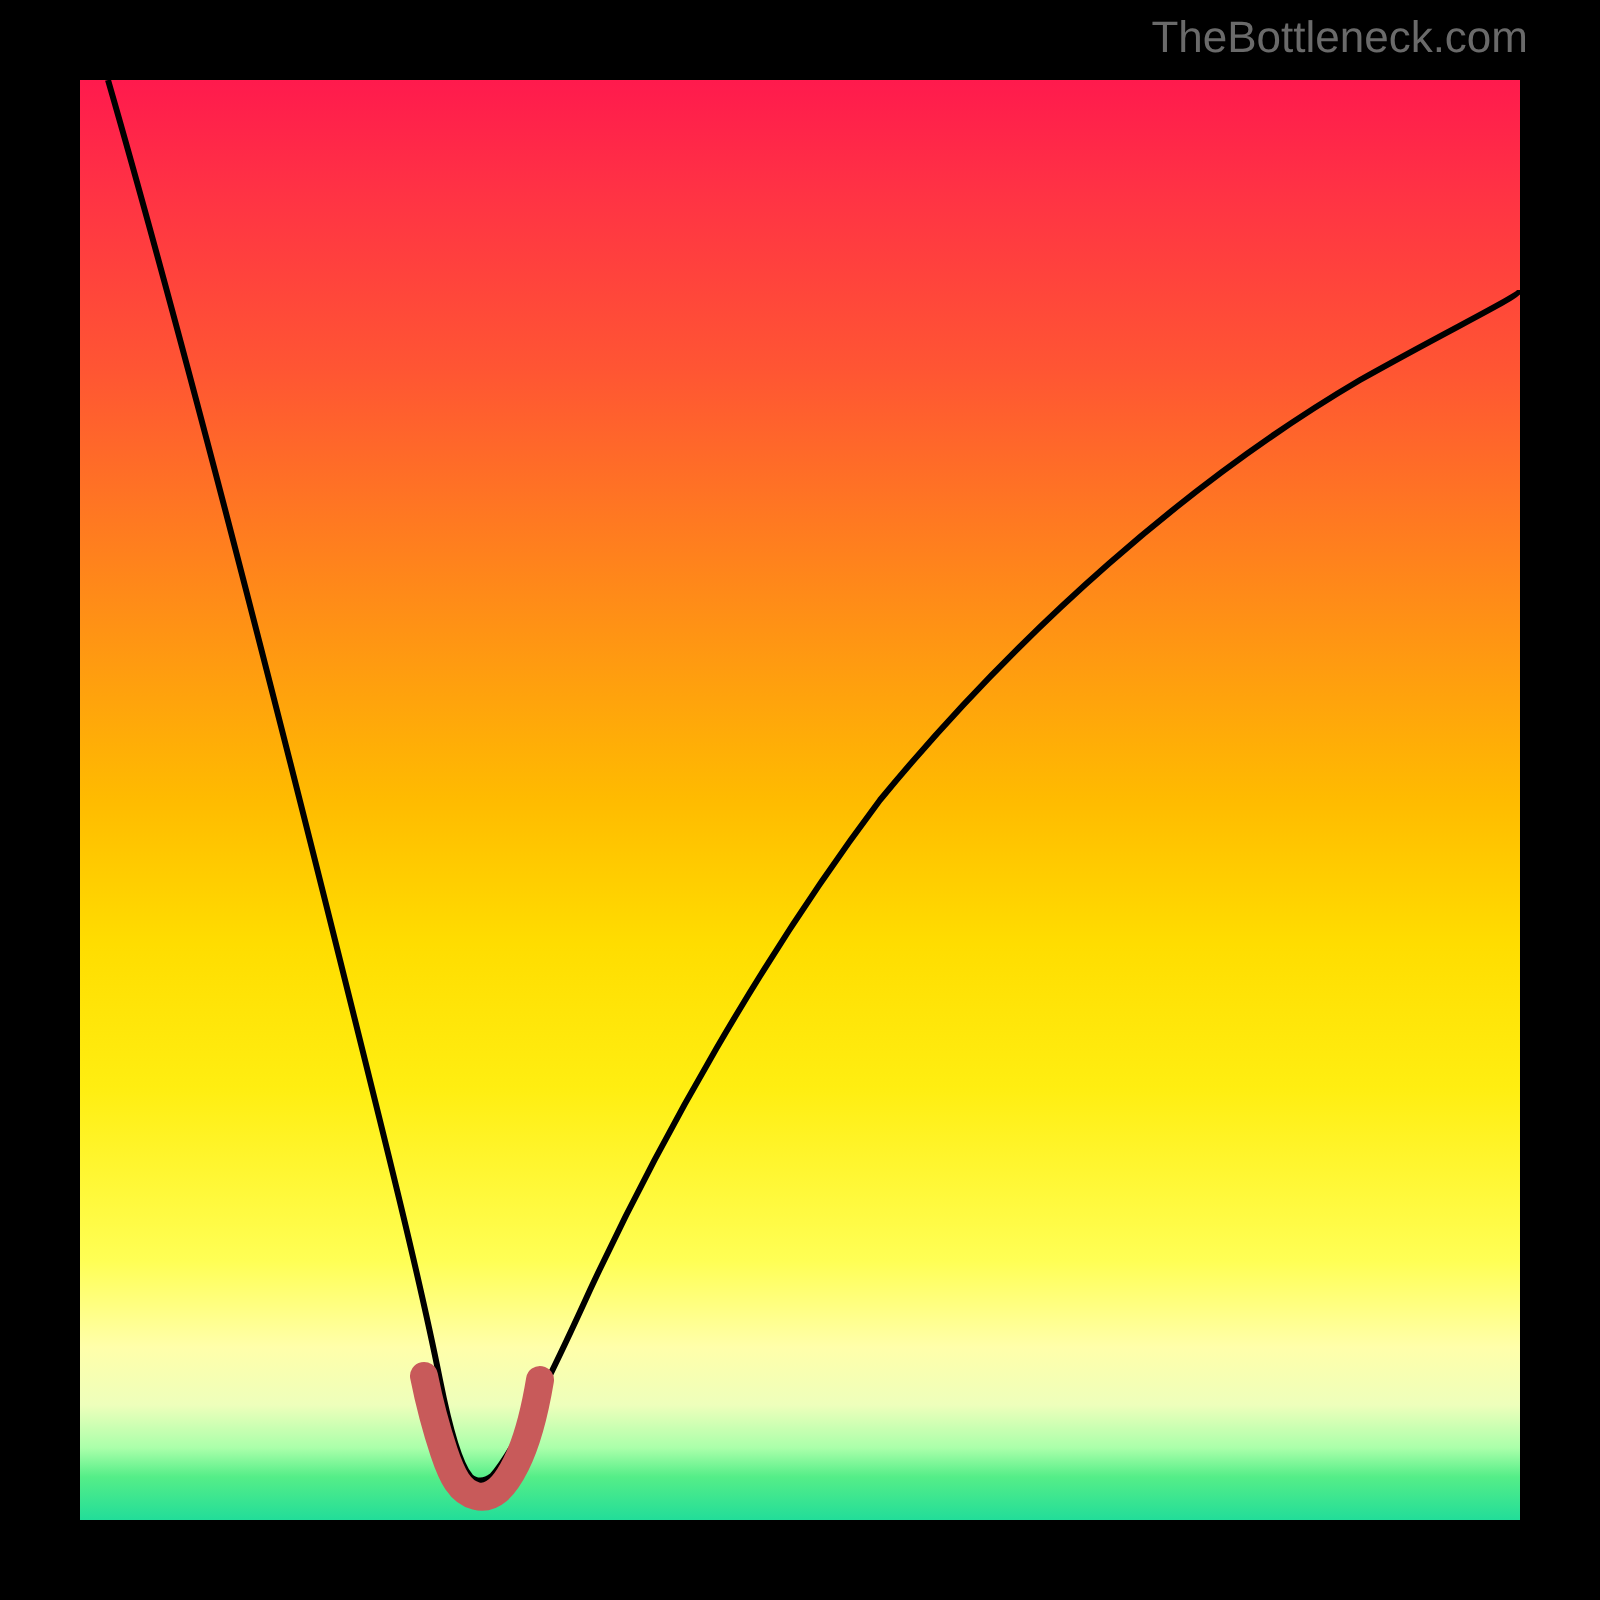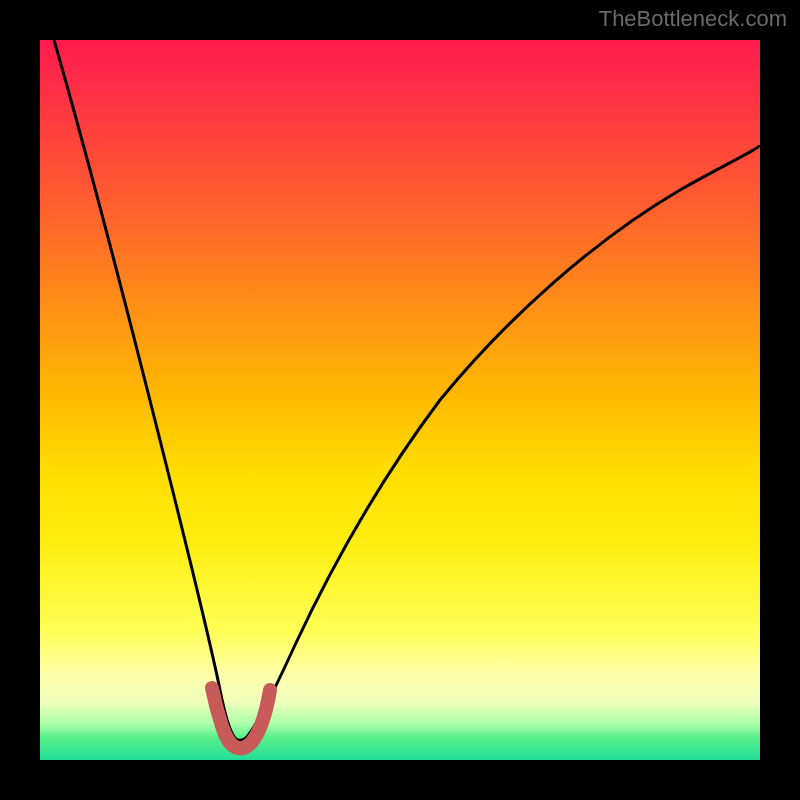--- a/index.html
+++ b/index.html
@@ -6,21 +6,21 @@
   body {
     width: 800px;
     height: 800px;
     background: #000;
     position: relative;
     overflow: hidden;
   }
   .watermark {
     position: absolute;
     top: 6px;
-    right: 13px;
+    right: 36px;
     font-family: Arial, sans-serif;
     font-size: 22px;
     font-weight: 500;
     color: #6a6a6a;
     z-index: 10;
   }
   .plot-area {
     position: absolute;
     left: 40px;
     top: 40px;

